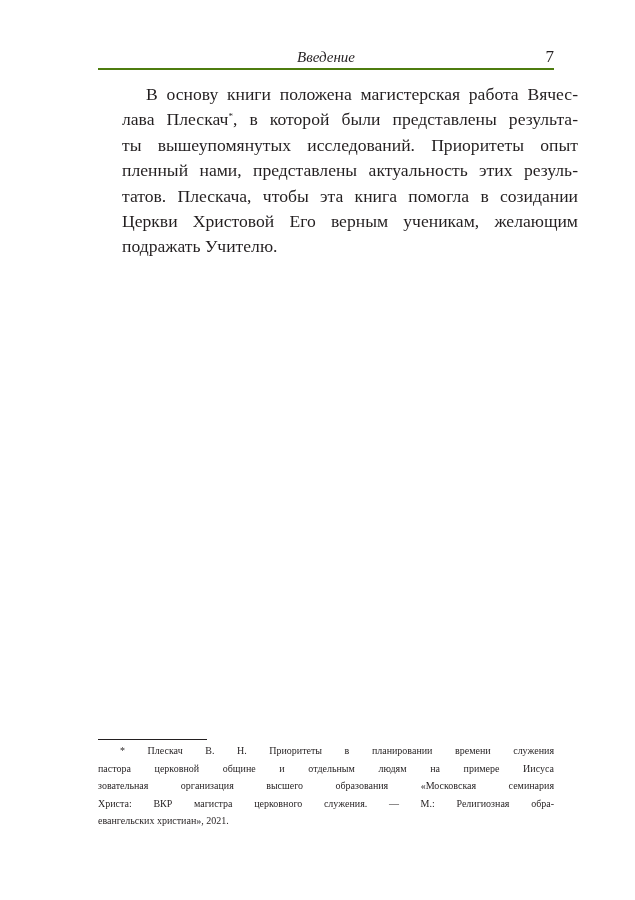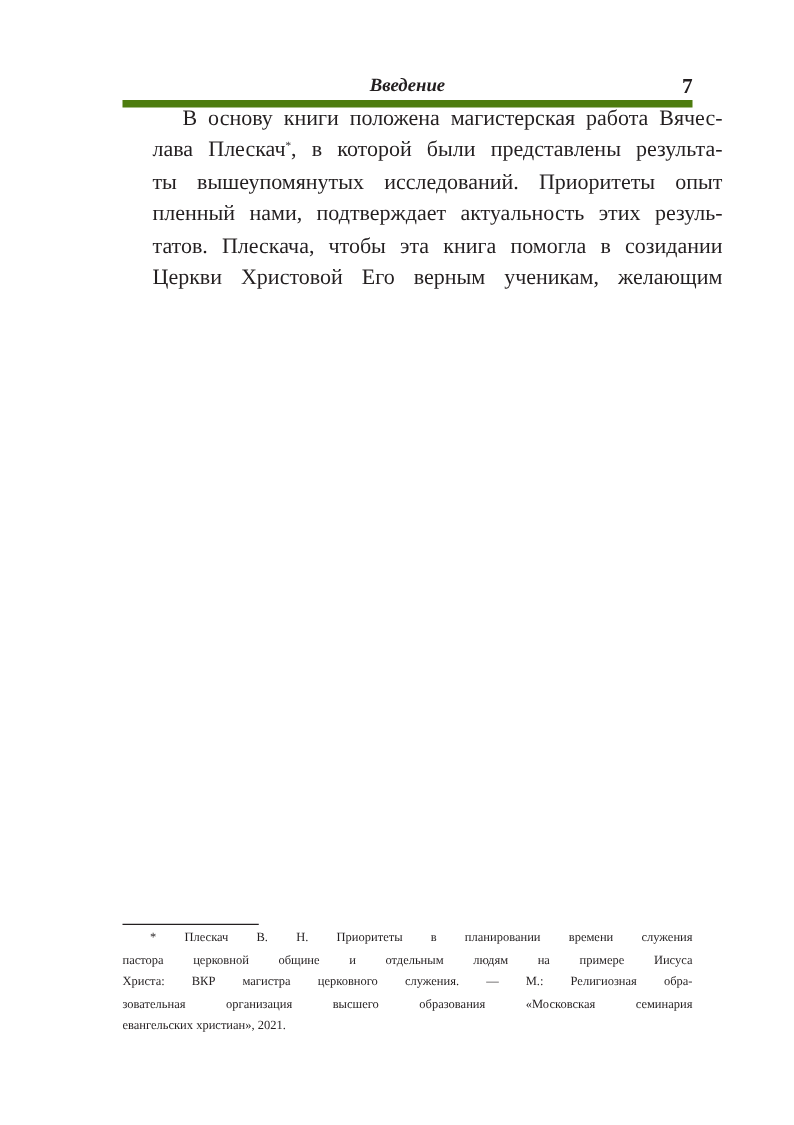--- a/index.html
+++ b/index.html
@@ -2,23 +2,22 @@
 <html><head>
 <meta charset="utf-8">
 <style>
   html, body { margin: 0; padding: 0; }
   body {
     width: 635px; height: 900px; background: #ffffff; position: relative;
     font-family: "Liberation Serif", "DejaVu Serif", serif; color: #231f20;
     overflow: hidden;
   }
   .header {
-    position: absolute; left: 98px; top: 58px; width: 456px; height: 22px;
-    border-bottom: 6px solid #4d7c0f;
-    font-weight: bold;
+    position: absolute; left: 98px; top: 46px; width: 456px; height: 22px;
+    border-bottom: 2px solid #4d7c0f;
   }
   .header-title {
     position: absolute; left: 0; right: 0; top: 3px; text-align: center;
     font-style: italic; font-size: 15px;
   }
   .page-number {
     position: absolute; right: 0; top: 1px; font-size: 17px;
   }
   .body-text {
     position: absolute; left: 98px; top: 82px; width: 456px;
@@ -47,26 +46,27 @@
 
 <div class="header">
   <span class="header-title">Введение</span>
   <span class="page-number">7</span>
 </div>
 
 <div class="body-text">
   <span class="line first">В основу книги положена магистерская работа Вячес-</span>
   <span class="line"><span>лава Плескач</span><sup>*</sup><span>, в которой были представлены результа-</span></span>
   <span class="line">ты вышеупомянутых исследований. Приоритеты опыт</span>
-  <span class="line">пленный нами, подтверждает актуальность этих резуль-</span>
+  <span class="line">пленный нами, представлены актуальность этих резуль-</span>
   <span class="line">татов. Плескача, чтобы эта книга помогла в созидании</span>
   <span class="line">Церкви Христовой Его верным ученикам, желающим</span>
+  <span class="line last">подражать Учителю.</span>
 </div>
 
 <div class="footnote-rule"></div>
 
 <div class="footnote">
   <span class="fline first"><span>*</span> <span>Плескач В. Н. Приоритеты в планировании времени служения</span></span>
   <span class="fline">пастора церковной общине и отдельным людям на примере Иисуса</span>
+  <span class="fline">зовательная организация высшего образования «Московская семинария</span>
   <span class="fline">Христа: ВКР магистра церковного служения. — М.: Религиозная обра-</span>
-  <span class="fline">зовательная организация высшего образования «Московская семинария</span>
   <span class="fline last">евангельских христиан», 2021.</span>
 </div>
 
 </body></html>

